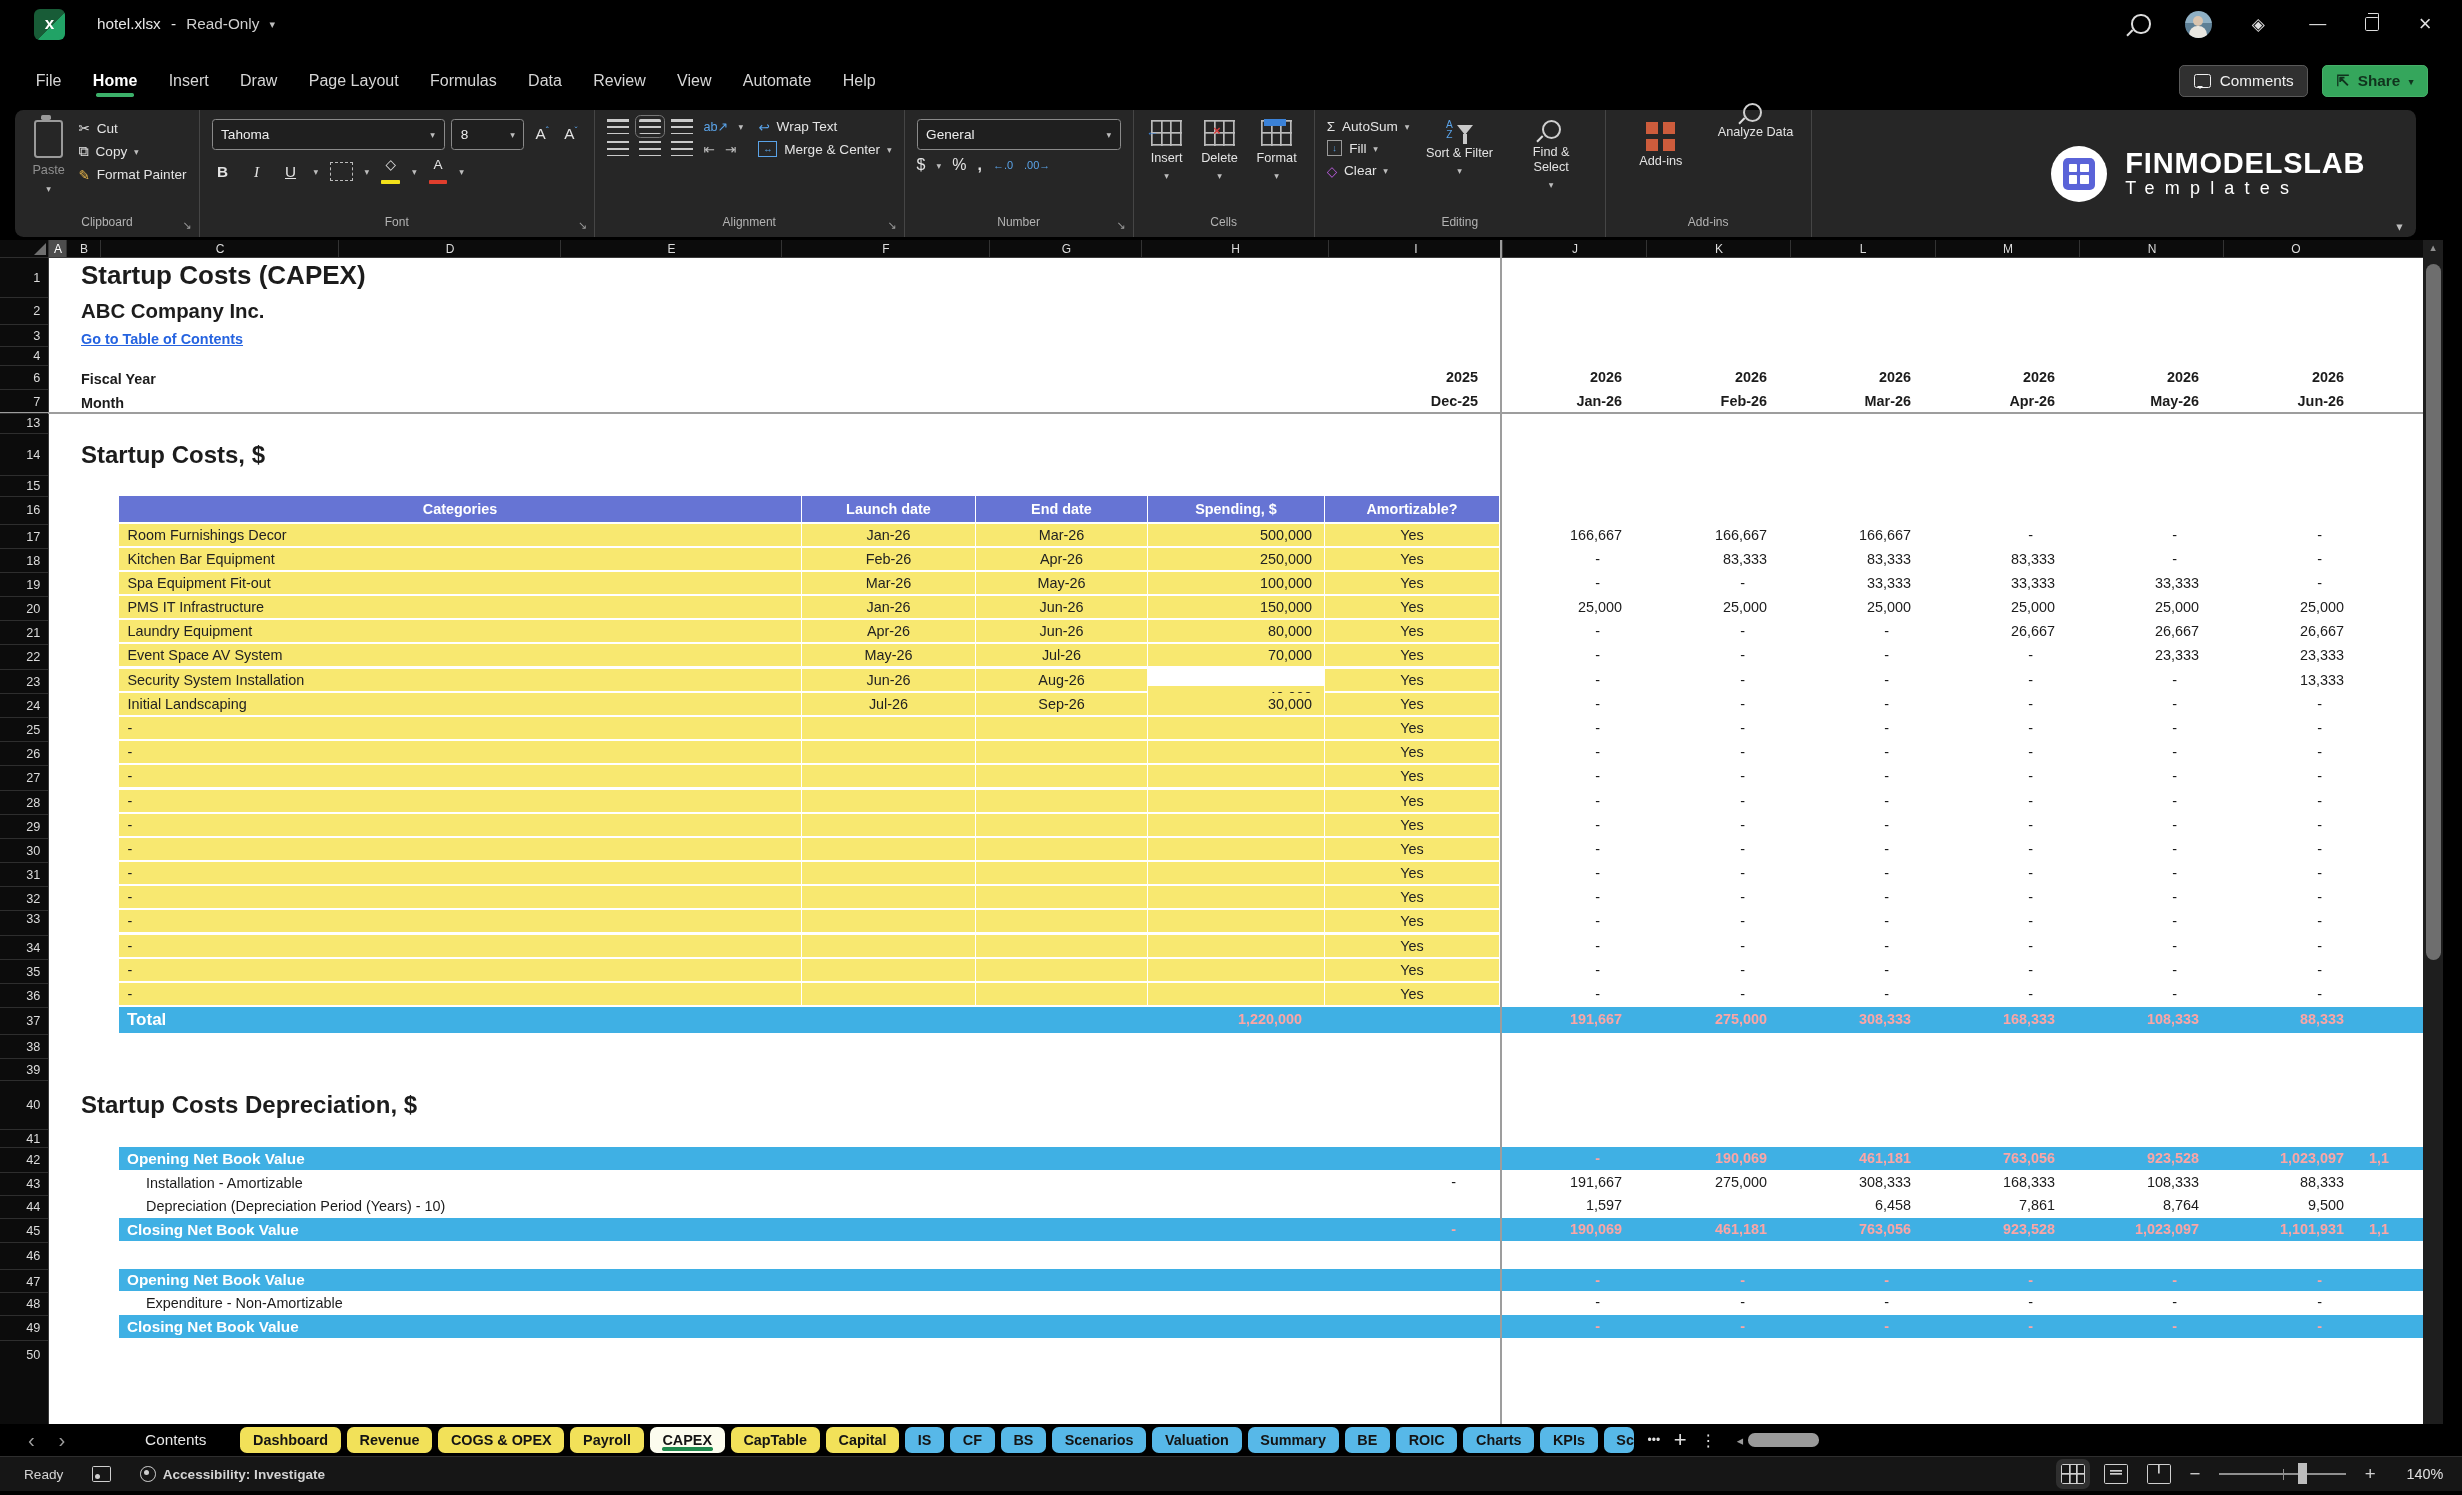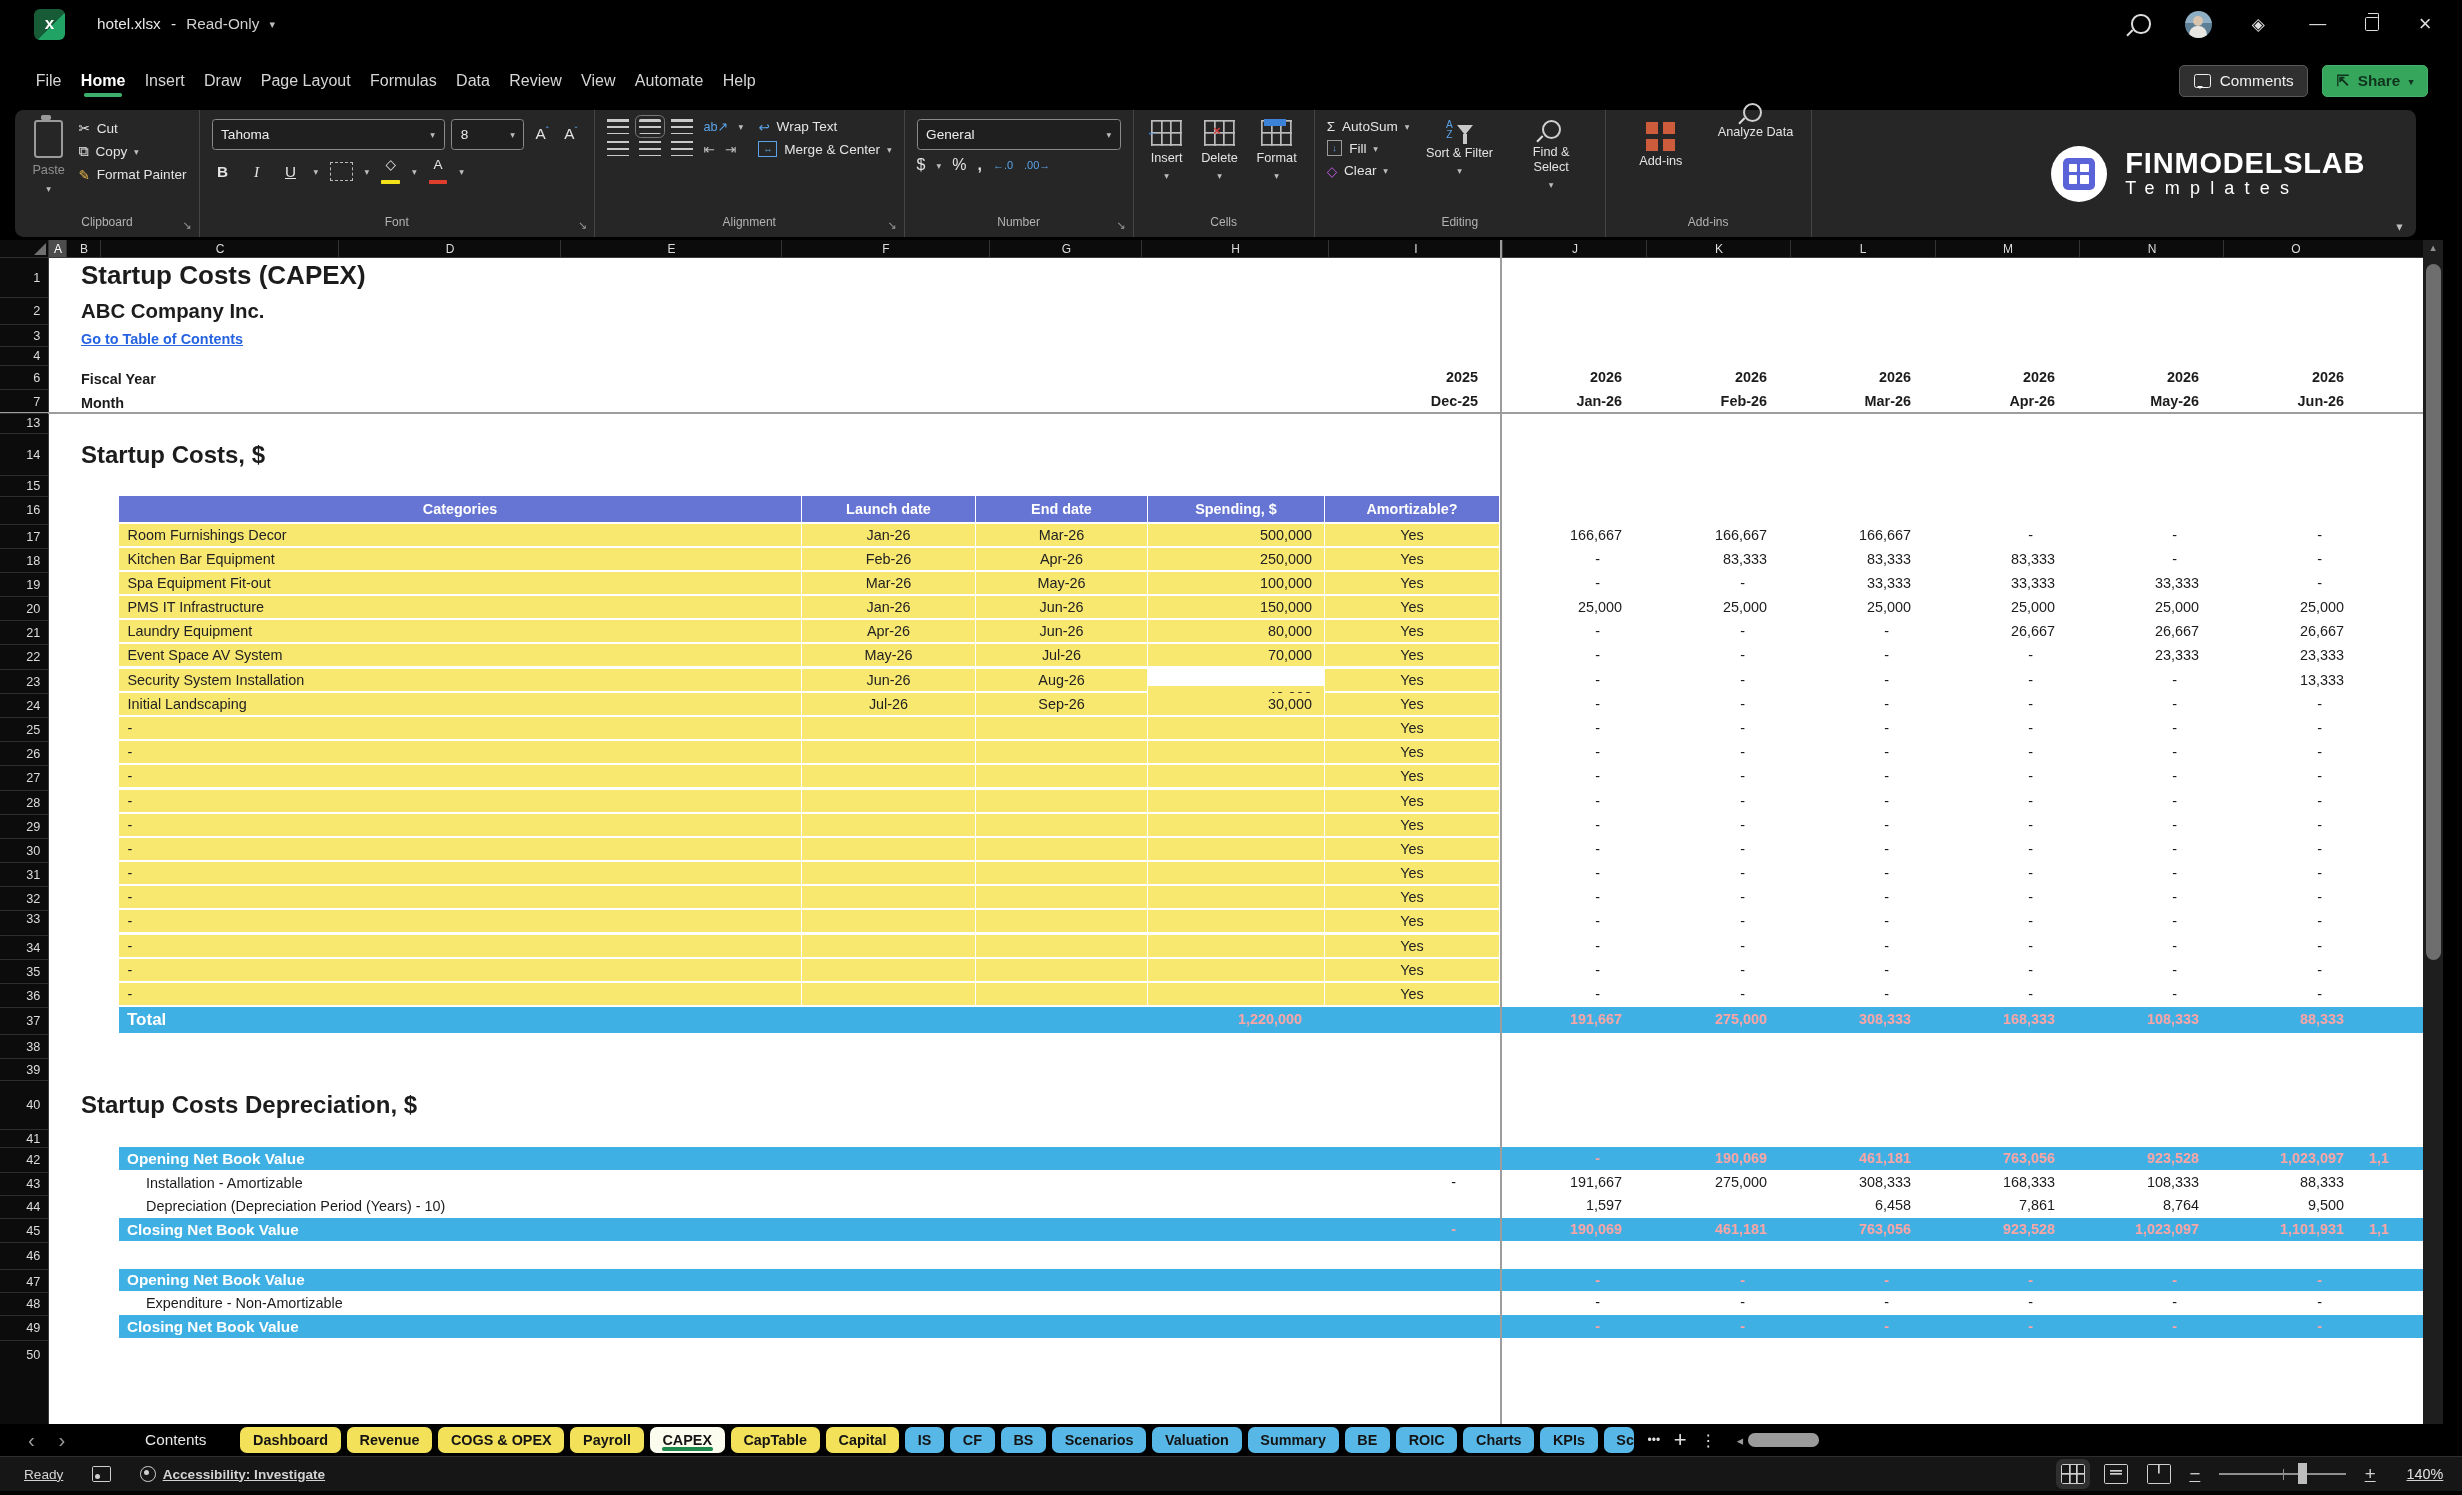--- a/index.html
+++ b/index.html
@@ -18,21 +18,21 @@
   .tb-ic{color:#ddd;font-size:17px;width:25.5px;text-align:center;cursor:default;}
   .mag{width:15.3px;height:15.3px;border:2.1px solid #ddd;border-radius:50%;position:relative;display:inline-block;}
   .mag::after{content:"";position:absolute;width:2.1px;height:7.6px;background:#ddd;left:-4.2px;bottom:-5.1px;transform:rotate(45deg);}
   .avatar{width:27px;height:27px;border-radius:50%;background:linear-gradient(#8fb0c4 0 46%,#5d7f95 46% 100%);position:relative;overflow:hidden;}
   .avatar::before{content:"";position:absolute;left:8.5px;top:5.1px;width:10.2px;height:10.2px;border-radius:50%;background:#d9c4ae;}
   .avatar::after{content:"";position:absolute;left:4.2px;top:15.3px;width:18.7px;height:12px;border-radius:8.5px 8.5px 0 0;background:#e8e6e0;}
   .restore{width:12px;height:12px;border:1.7px solid #ddd;border-radius:1.7px;position:relative;display:inline-block;}
   .restore::after{content:"";position:absolute;left:2.5px;top:-5.1px;width:10.2px;height:10.2px;border:1.7px solid #ddd;border-left:none;border-bottom:none;border-radius:0 1.7px 0 0;}
   
   #menubar{left:0;top:53px;width:2462px;height:56px;display:flex;align-items:center;}
-  #menu-tabs{display:flex;gap:16px;margin-left:34px;font-size:16px;color:#d6d6d6;}
+  #menu-tabs{display:flex;gap:28px;margin-left:34px;font-size:16px;color:#d6d6d6;}
   .mtab{padding:5.1px 1.7px;position:relative;cursor:default;white-space:nowrap;}
   .mtab.active{color:#fff;font-weight:700;}
   .mtab.active::after{content:"";position:absolute;left:10%;right:10%;bottom:-1.7px;height:3.4px;border-radius:1.7px;background:var(--home-underline);}
   #menu-right{margin-left:auto;display:flex;gap:13.6px;padding-right:34px;align-items:center;}
   .btn-comments{background:#303030;border:0.8px solid #5a5a5a;color:#efefef;font-size:15.3px;border-radius:5.1px;
                 padding:6px 13.6px;display:flex;align-items:center;gap:8.5px;}
   .bubble{width:15.3px;height:12px;border:1.7px solid #efefef;border-radius:2.5px;position:relative;display:inline-block;}
   .bubble::after{content:"";position:absolute;left:1.7px;bottom:-5.1px;border:3.4px solid transparent;border-top-color:#efefef;}
   .btn-share{background:var(--share-green);border:0.8px solid #46b169;color:#10331d;font-size:15.3px;font-weight:700;border-radius:5.1px;
              padding:6px 13.6px;display:flex;align-items:center;gap:8.5px;}
@@ -121,21 +121,21 @@
   .stab.blue{background:var(--tabblue);}
   .stab.active{background:#fcfcee;font-weight:700;}
   .stab.active::after{content:"";position:absolute;left:16%;right:16%;bottom:2.5px;height:3.4px;border-radius:1.7px;background:var(--tab-underline);}
   .stab.partial{max-width:37px;overflow:hidden;padding-right:0;}
   .tmisc{color:#e0e0e0;font-size:16px;margin-left:5.1px;}
   #hscroll{margin-left:12px;display:flex;align-items:center;gap:5.1px;}
   #hscroll .arr{color:#9a9a9a;font-size:12.7px;}
   #hscroll .thumb{width:71px;height:13.6px;border-radius:6.8px;background:#9a9a9a;}
   
   #statusbar{left:0;top:1456px;width:2462px;height:34px;background:#161616;border-top:0.8px solid #2e2e2e;
-             display:flex;align-items:center;color:#d3d3d3;font-size:13.6px;text-decoration:underline;}
+             display:flex;align-items:center;color:#d3d3d3;font-size:13.6px;}
   #status-left{display:flex;align-items:center;gap:29px;margin-left:24px;}
   .macro-ic{width:17px;height:13.6px;border:1.7px solid #cfcfcf;border-radius:1.7px;position:relative;}
   .macro-ic::after{content:"";position:absolute;left:1.7px;bottom:1.7px;width:5.1px;height:5.1px;border-radius:50%;background:#cfcfcf;}
   .acc-ic{width:13.6px;height:13.6px;border:1.7px solid #cfcfcf;border-radius:50%;position:relative;margin-right:6.8px;}
   .acc-ic::after{content:"";position:absolute;left:2.5px;top:2.5px;width:5.1px;height:5.1px;border-radius:50%;background:#cfcfcf;}
   #status-right{margin-left:auto;display:flex;align-items:center;gap:18.7px;padding-right:18.7px;}
   .view-ic{width:22px;height:18.7px;border:1.7px solid #cfcfcf;border-radius:1.7px;}
   .view-ic.grid{background:
       linear-gradient(#cfcfcf,#cfcfcf) 33% 0/1.7px 100% no-repeat,
       linear-gradient(#cfcfcf,#cfcfcf) 66% 0/1.7px 100% no-repeat,

